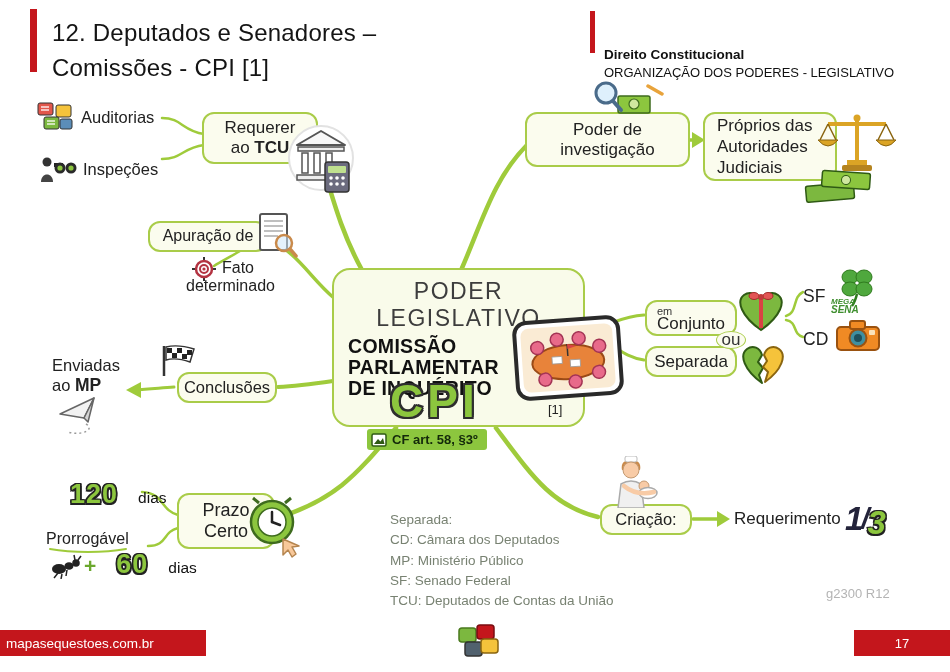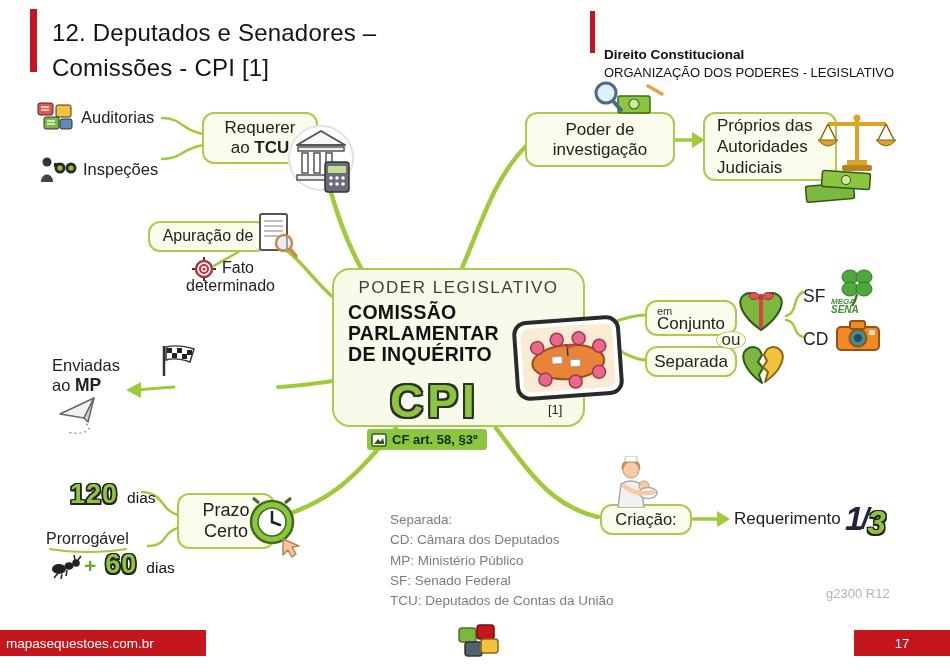--- a/index.html
+++ b/index.html
@@ -28,21 +28,21 @@
     font-size:17px; color:#222; text-align:center; line-height:1.15;
   }
   .icon { position:absolute; z-index:3; }
   .map-label { position:absolute; z-index:2; color:#222; }
 
   
   .center-box {
     left:332px; top:268px; width:253px; height:159px; position:absolute; z-index:2;
     background:#F9FBEA; border:2.5px solid #A9CC49; border-radius:18px; overflow:visible;
   }
-  .center-kicker { width:100%; text-align:center; margin-top:8px; font-size:17px; color:#3d3d3d; letter-spacing:1.5px; }
+  .center-kicker { width:100%; text-align:center; margin-top:8px; font-size:23px; color:#3d3d3d; letter-spacing:1.5px; }
   .center-name { margin:4px 0 0 14px; font-weight:bold; font-size:19.5px; line-height:21px; color:#111; letter-spacing:0.3px; text-align:left; }
   .center-acronym {
     position:absolute; left:56px; top:104px; font-size:46px; font-weight:bold; letter-spacing:4px;
     color:#8CC63E;
     text-shadow:-2px -2px 0 #2e2e2e, 2px -2px 0 #2e2e2e, -2px 2px 0 #2e2e2e, 2px 2px 0 #2e2e2e,
                 -2px 0 0 #2e2e2e, 2px 0 0 #2e2e2e, 0 -2px 0 #2e2e2e, 0 2px 0 #2e2e2e;
   }
   .center-footnote { position:absolute; left:214px; top:132px; font-size:13px; color:#222; }
   .meeting-illustration { position:absolute; left:178px; top:42px; z-index:3; }
   .cf-strip {
@@ -50,21 +50,21 @@
     background:#8CC63E; border-radius:3px; display:flex; align-items:center; gap:5px;
     padding:0 9px 0 4px; font-size:13px; font-weight:bold; color:#13290a;
   }
 
   
   .num-green {
     color:#8CC63E; font-weight:bold; font-size:27px; letter-spacing:1px;
     text-shadow:-1.5px -1.5px 0 #222, 1.5px -1.5px 0 #222, -1.5px 1.5px 0 #222, 1.5px 1.5px 0 #222,
                 -1.5px 0 0 #222, 1.5px 0 0 #222, 0 -1.5px 0 #222, 0 1.5px 0 #222;
   }
-  .dias-row { display:flex; align-items:baseline; gap:9px; z-index:2; }
+  .dias-row { display:flex; align-items:baseline; gap:20px; z-index:2; }
   .dias-suffix { font-size:15.5px; color:#111; }
   .plus-green { color:#6BA82E; font-weight:bold; font-size:21px; }
   .em-label { font-size:11px; color:#333; align-self:flex-start; margin:2px 0 -4px 10px; }
   .ou-ellipse {
     left:716px; top:331px; width:30px; height:18px; z-index:4; position:absolute;
     border:1.5px solid #A9CC49; border-radius:50%; background:#FBFCEE;
     display:flex; align-items:center; justify-content:center; font-size:17px; color:#333;
   }
   .fraction { left:845px; top:496px; display:flex; align-items:center; font-weight:bold; font-style:italic; z-index:2; }
   .frac-num { font-size:33px; color:#23233a; }
@@ -241,20 +241,23 @@
     <line x1="12" y1="18" x2="12" y2="24" stroke="#333" stroke-width="2"></line>
     <line x1="0" y1="12" x2="6" y2="12" stroke="#333" stroke-width="2"></line>
     <line x1="18" y1="12" x2="24" y2="12" stroke="#333" stroke-width="2"></line>
     <circle cx="12" cy="12" r="8" fill="#fff" stroke="#B33341" stroke-width="2.5"></circle>
     <circle cx="12" cy="12" r="4" fill="#fff" stroke="#B33341" stroke-width="2"></circle>
     <circle cx="12" cy="12" r="1.6" fill="#B33341"></circle>
   </svg>
   <div class="map-label" style="left:222px; top:259px; font-size:16px;">Fato</div>
   <div class="map-label" style="left:186px; top:277px; font-size:16px;">determinado</div>
 
+  <div class="node-box" style="left:177px; top:372px; width:100px; height:31px; font-size:16.5px;">
+    <span>Conclusões</span>
+  </div>
   <svg class="icon" style="left:158px; top:343px;" width="40" height="34" viewBox="0 0 40 34">
     <line x1="6" y1="3" x2="6" y2="33" stroke="#333" stroke-width="2.5"></line>
     <path d="M8 4 Q 20 1 36 6 L 32 19 Q 18 14 8 17 Z" fill="#fff" stroke="#333" stroke-width="1.5"></path>
     <rect x="9" y="5" width="5" height="5" fill="#222"></rect>
       <rect x="19" y="5" width="5" height="5" fill="#222"></rect>
     <rect x="29" y="7" width="5" height="5" fill="#222"></rect>
       <rect x="14" y="10" width="5" height="5" fill="#222"></rect>
     <rect x="24" y="11" width="5" height="5" fill="#222"></rect>
   </svg>
   <div class="map-label" style="left:52px; top:355px; font-size:16.5px; line-height:20px;">
@@ -296,21 +299,21 @@
       <path d="M28 9 L31 5"></path>
         <path d="M25 9 L24 4"></path>
     </g>
   </svg>
   <div class="abs dias-row" style="left:84px; top:549px;">
     <span class="plus-green">+</span>
     <span class="num-green">60</span>
     <span class="dias-suffix">dias</span>
   </div>
 
-  <div class="node-box" style="left:525px; top:112px; width:150px; height:55px;">
+  <div class="node-box" style="left:525px; top:112px; width:165px; height:55px;">
     <div>Poder de</div>
     <div>investigação</div>
   </div>
   <svg class="icon" style="left:590px; top:80px;" width="74" height="36" viewBox="0 0 74 36">
     <rect x="28" y="16" width="32" height="17" rx="2" fill="#8CC63E" stroke="#3e6b1e" stroke-width="1.5"></rect>
     <circle cx="44" cy="24" r="5" fill="#CFE79F" stroke="#3e6b1e" stroke-width="1.2"></circle>
     <line x1="58" y1="6" x2="72" y2="14" stroke="#E8A33B" stroke-width="3.5" stroke-linecap="round"></line>
     <circle cx="16" cy="13" r="10" fill="rgba(190,225,250,0.5)" stroke="#4a6b8a" stroke-width="3"></circle>
     <line x1="23" y1="21" x2="31" y2="30" stroke="#4a6b8a" stroke-width="4" stroke-linecap="round"></line>
   </svg>

